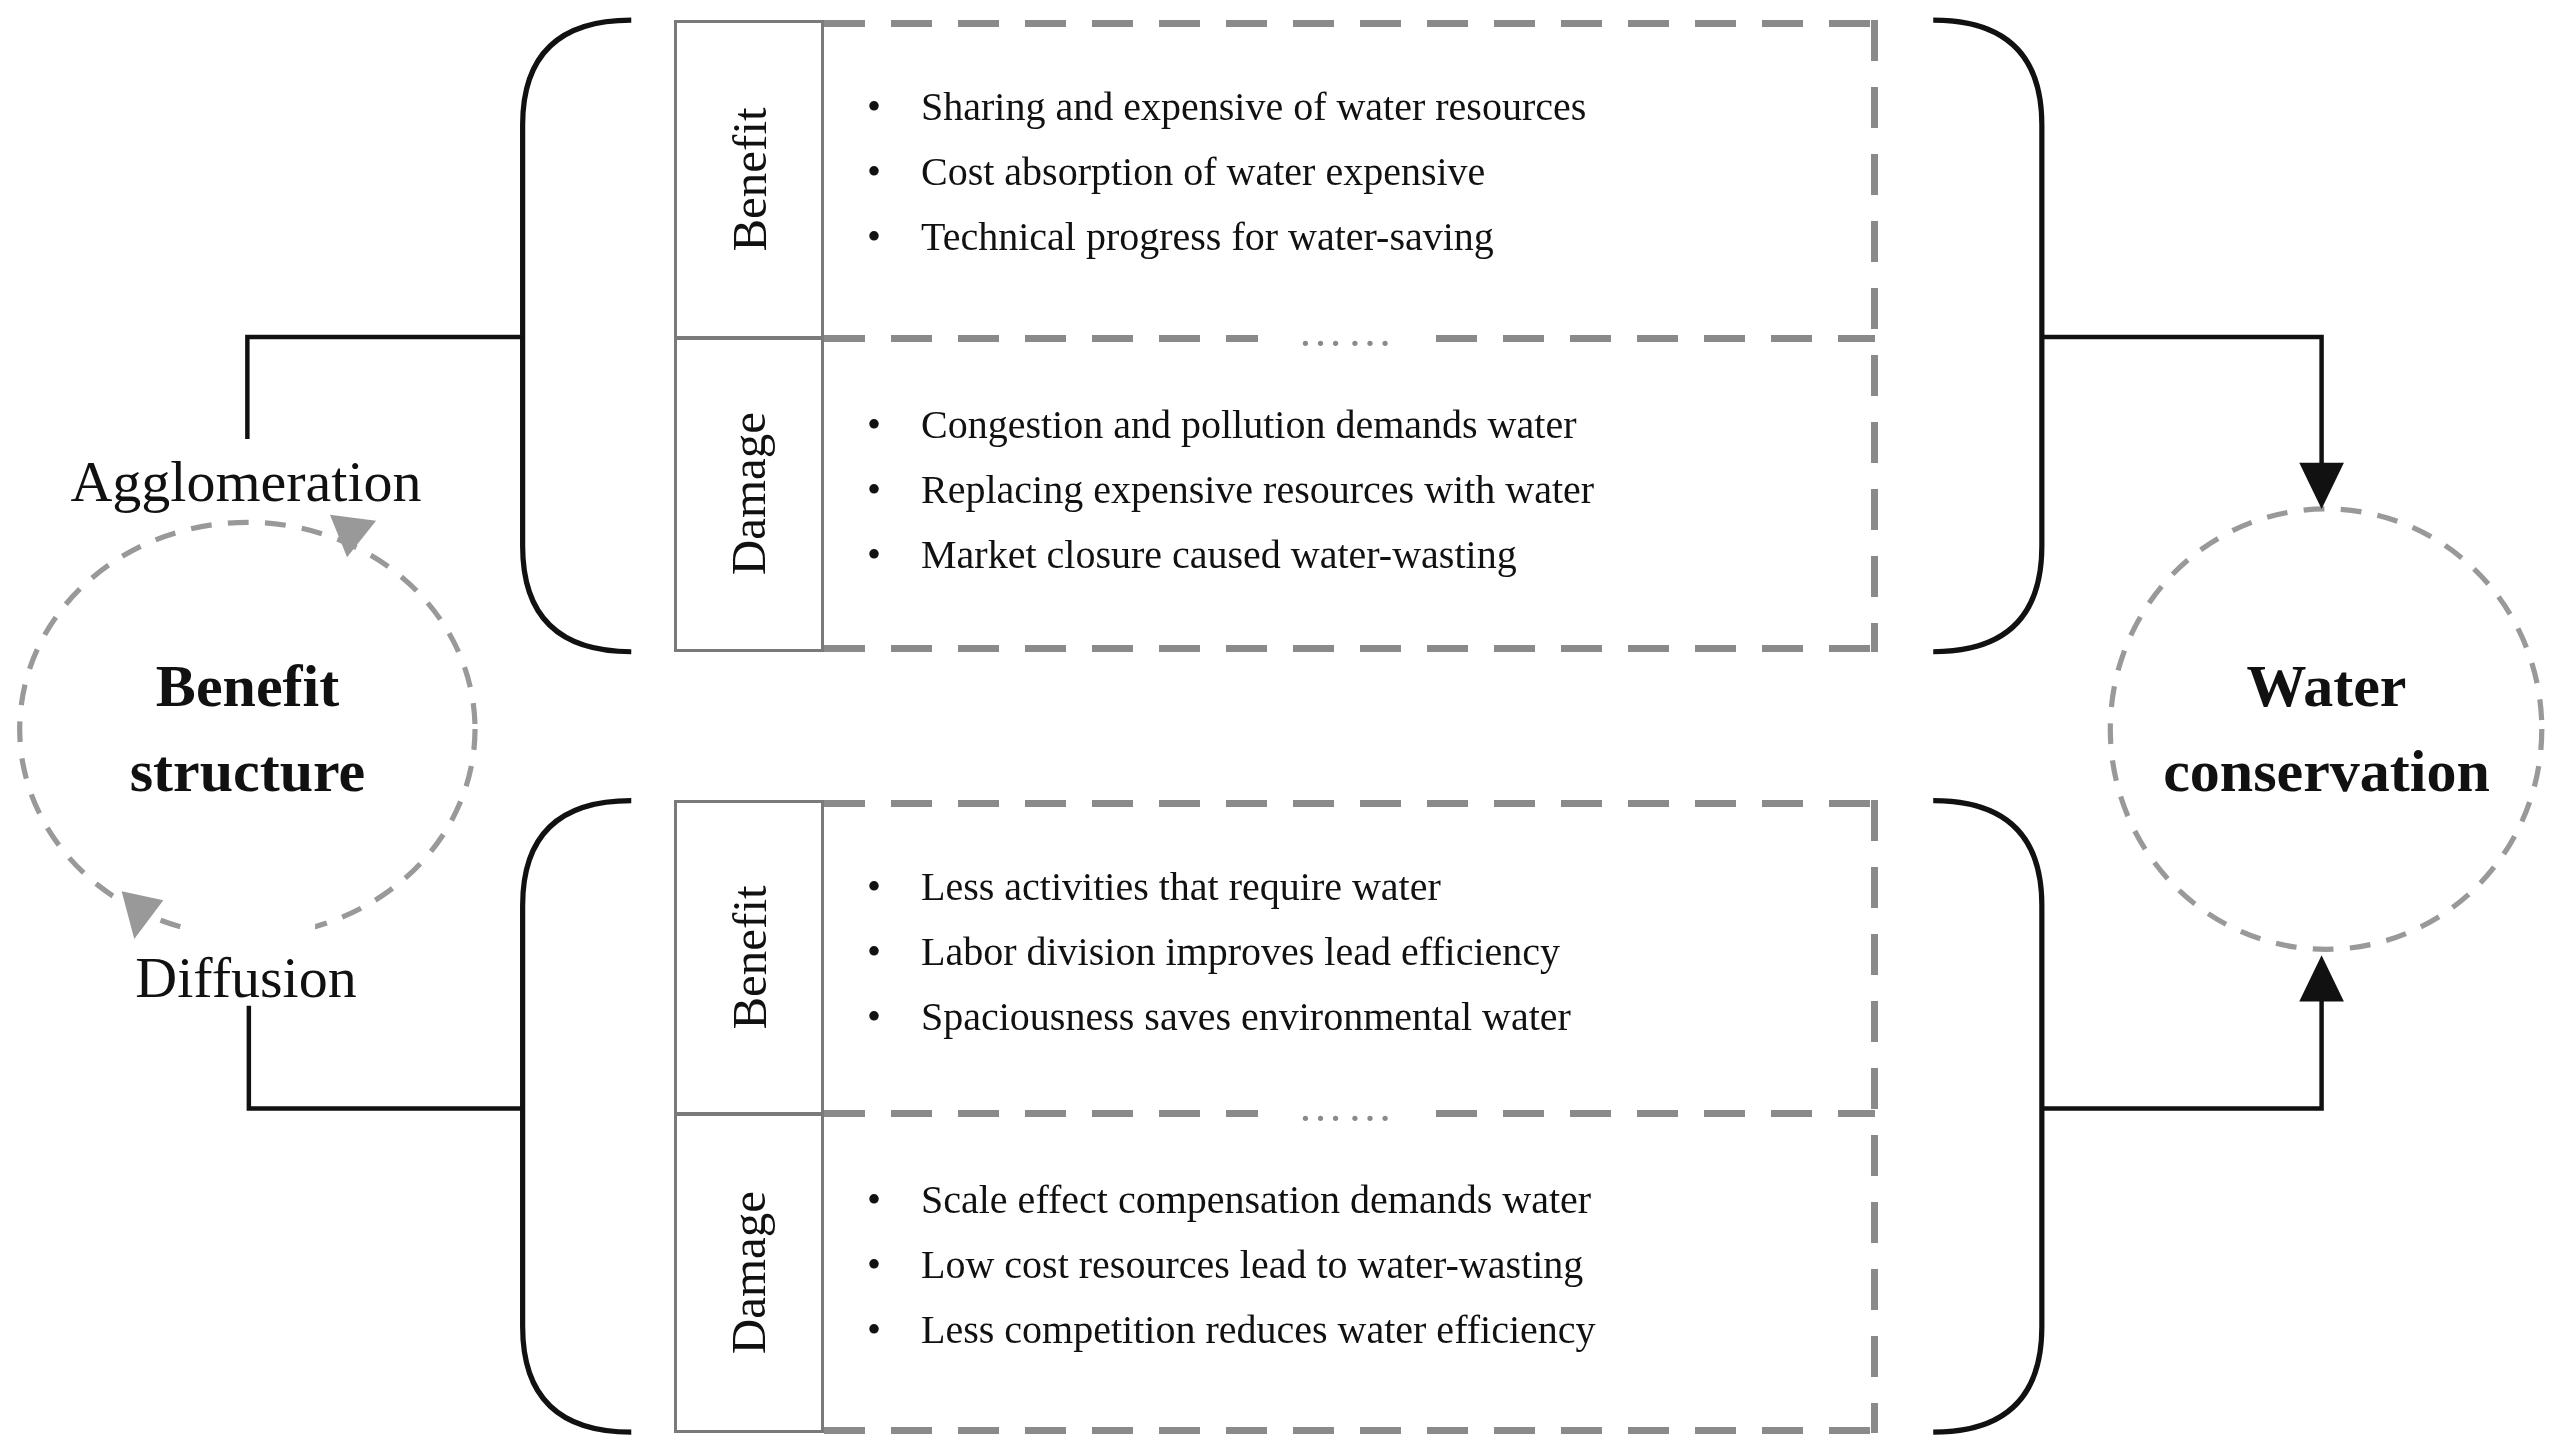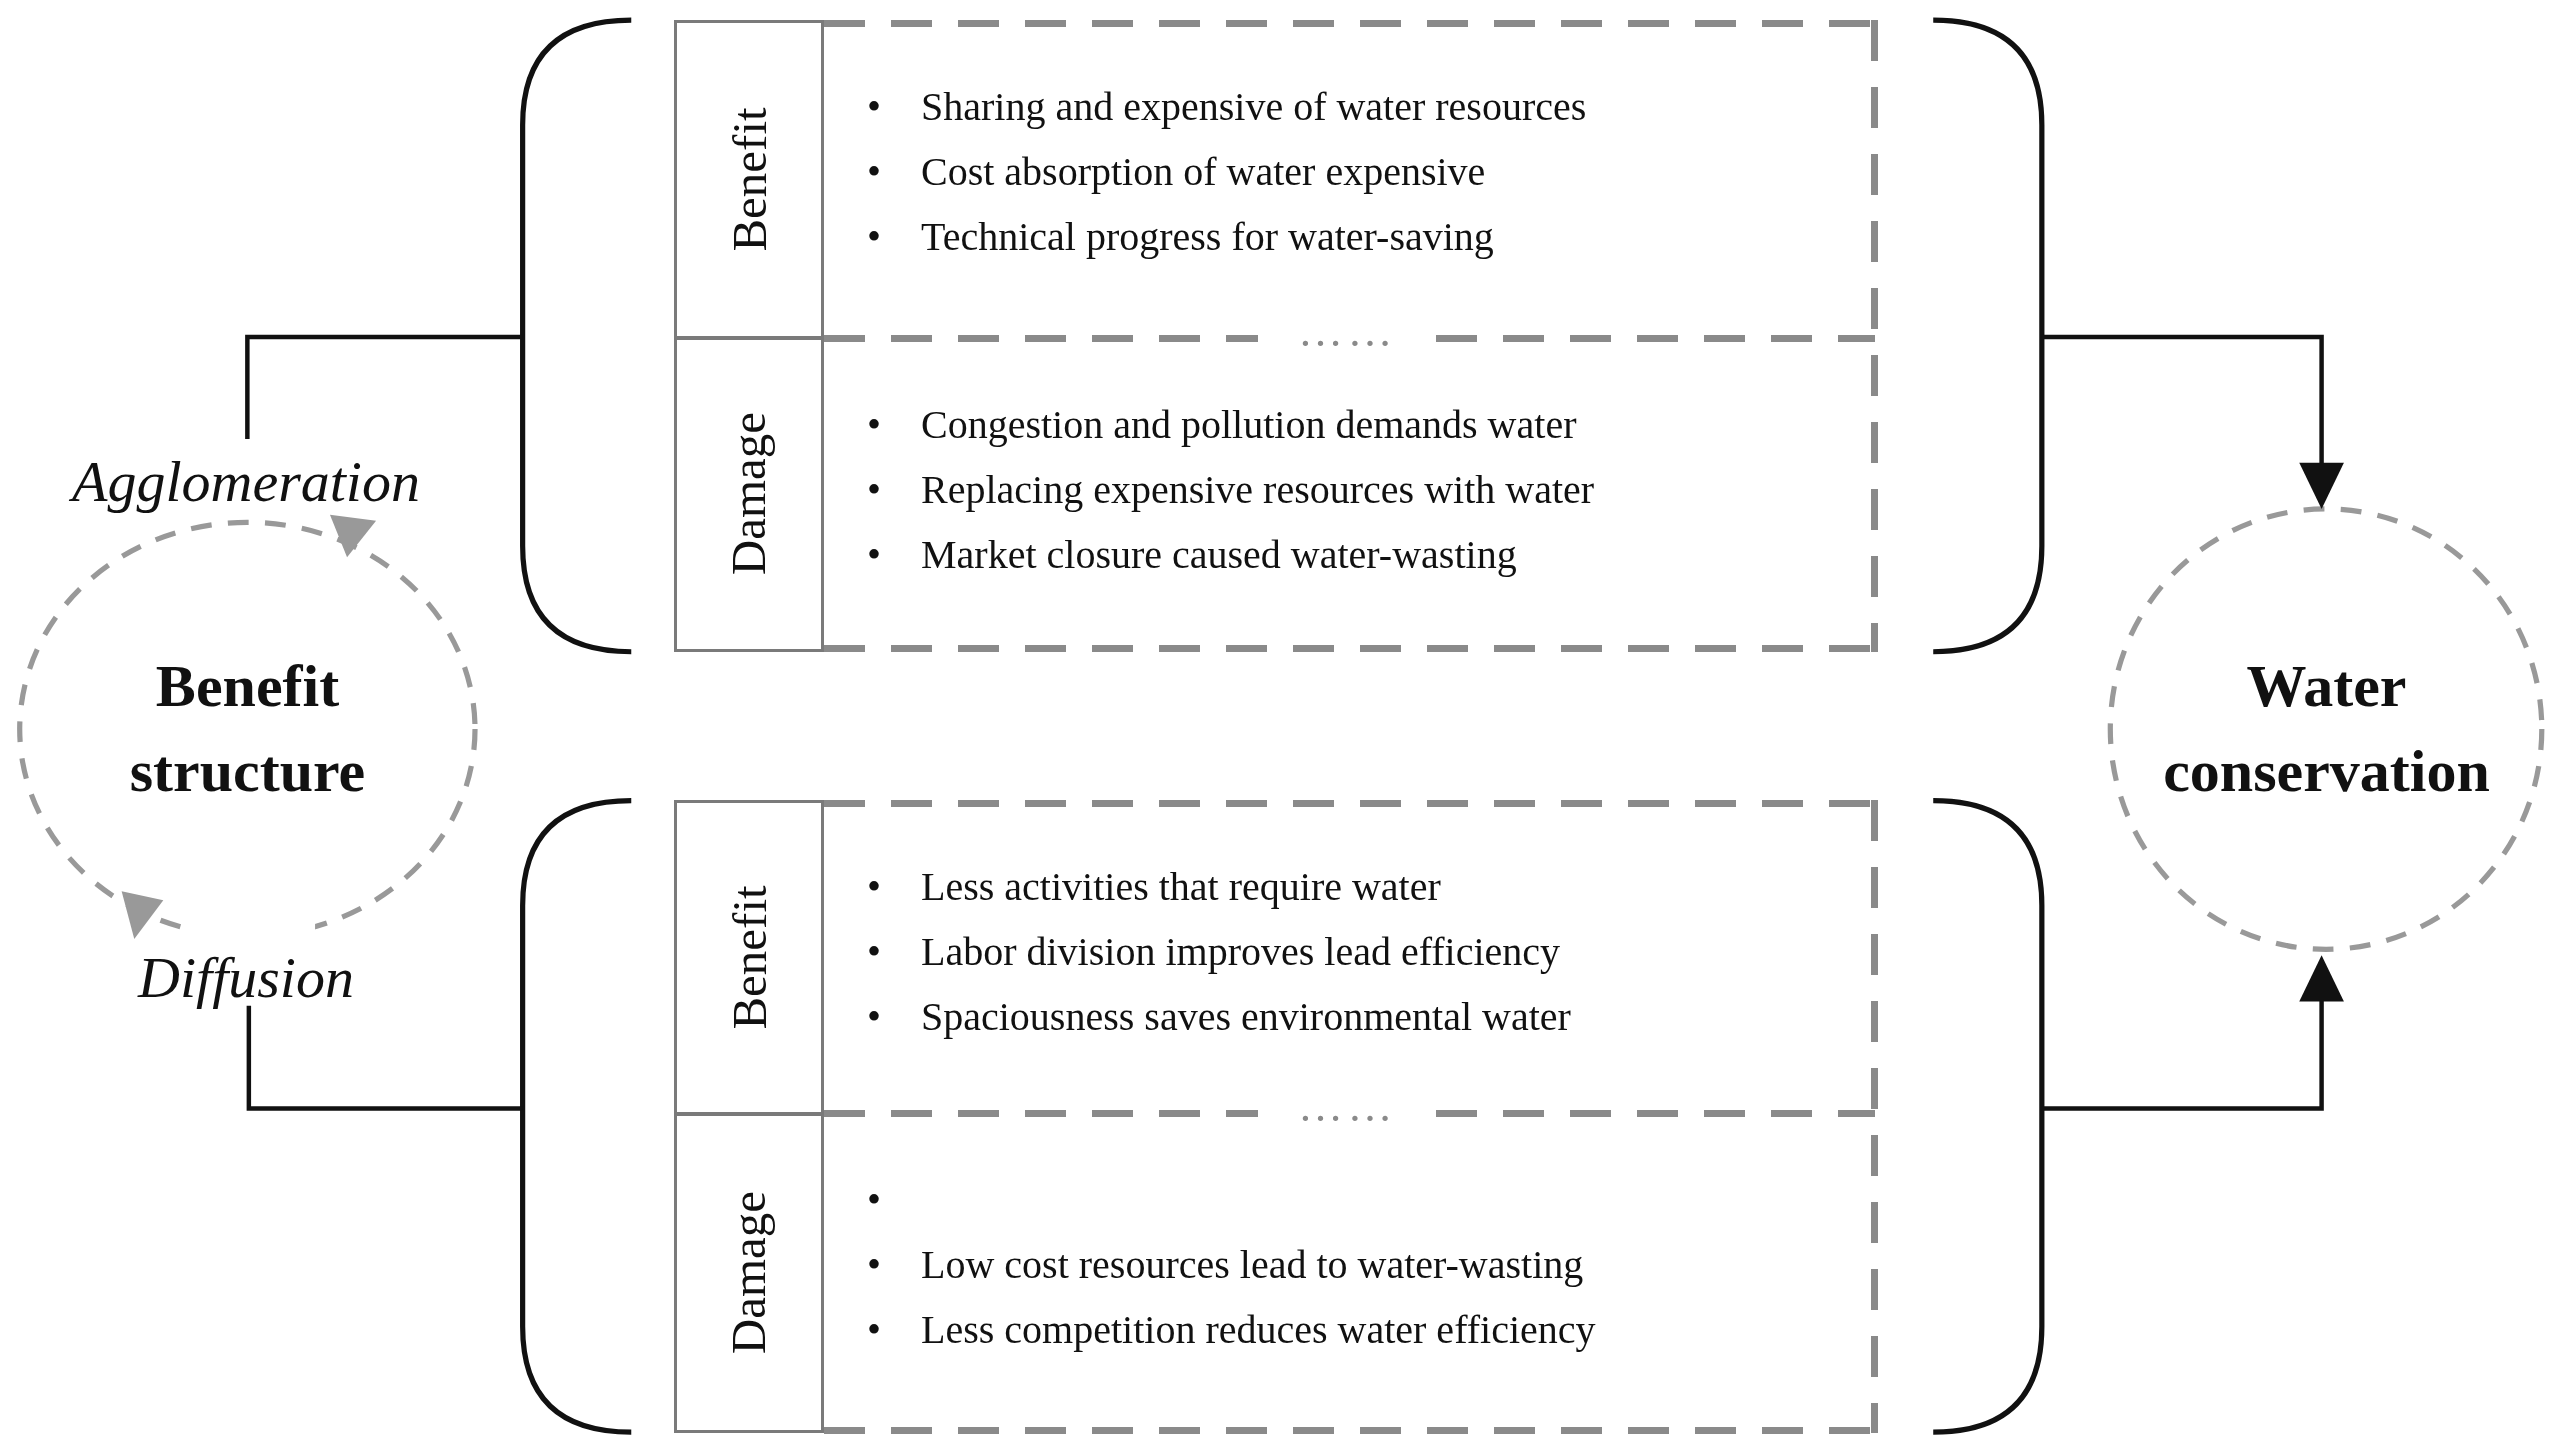--- a/index.html
+++ b/index.html
@@ -16,21 +16,20 @@
     background:var(--bg);
     font-family:"Liberation Serif","DejaVu Serif",serif;
     color:var(--ink);
     overflow:hidden;
   }
   .abs{position:absolute;}
   svg.layer{position:absolute;left:0;top:0;width:2563px;height:1453px;}
 
   
   .cycle-label{
-    font-style:italic;
     font-size:58px;
     text-align:center;
     white-space:nowrap;
   }
   .node-title{
     font-weight:bold;
     font-size:60px;
     line-height:85px;
     text-align:center;
   }
@@ -203,20 +202,21 @@
     </div>
     <div class="bullet-row">
       <span class="bullet-dot">•</span>
       <span>Spaciousness saves environmental water</span>
     </div>
   </div>
 
   <div class="abs bullets" style="left:867px;top:1167px;">
     <div class="bullet-row">
       <span class="bullet-dot">•</span>
+      <span>Scale effect compensation demands water</span>
     </div>
     <div class="bullet-row">
       <span class="bullet-dot">•</span>
       <span>Low cost resources lead to water-wasting</span>
     </div>
     <div class="bullet-row">
       <span class="bullet-dot">•</span>
       <span>Less competition reduces water efficiency</span>
     </div>
   </div>

